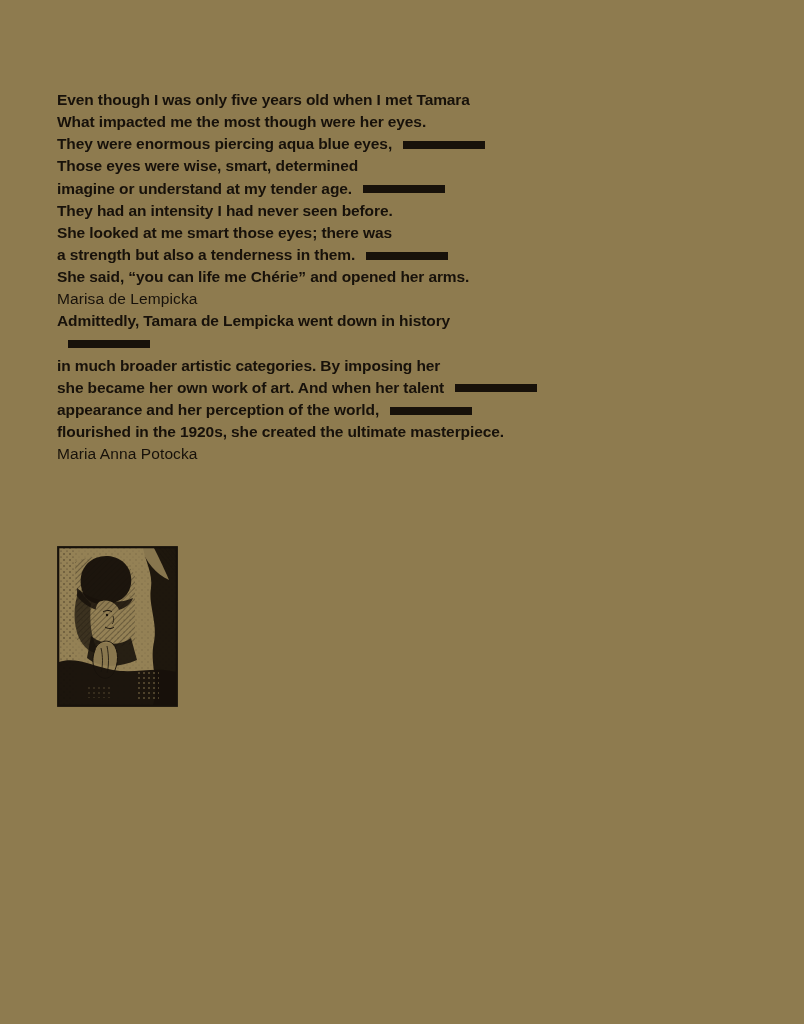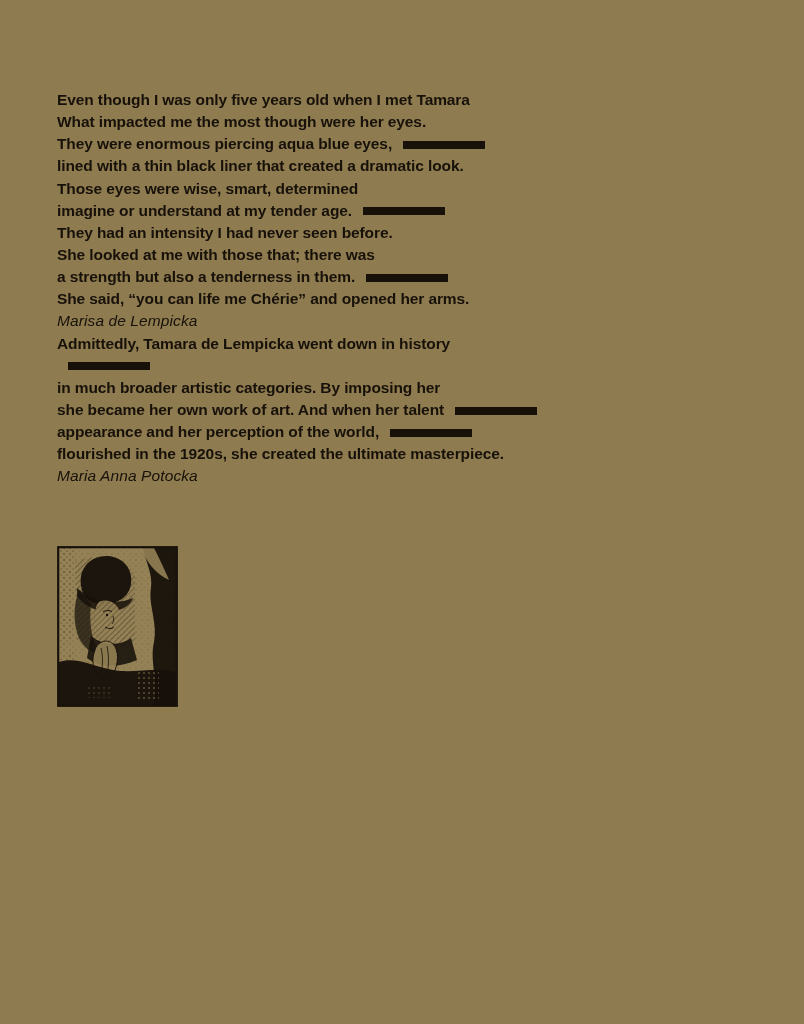--- a/index.html
+++ b/index.html
@@ -32,21 +32,20 @@
     align-items: center;
     height: 22.15px;
     font-size: 15.5px;
     font-weight: bold;
     letter-spacing: -0.1px;
     color: var(--ink);
     white-space: nowrap;
   }
   .line.italic {
     font-weight: normal;
-    font-style: italic;
     letter-spacing: 0.1px;
     align-items: center;
   }
   .bar {
     display: inline-block;
     width: 82px;
     height: 8px;
     background: var(--ink);
     margin-left: 11px;
     margin-top: 1px;
@@ -70,34 +69,31 @@
         <span>Even though I was only five years old when I met Tamara</span>
       </div>
       <div class="line">
         <span>What impacted me the most though were her eyes.</span>
       </div>
       <div class="line">
         <span>They were enormous piercing aqua blue eyes,</span>
         <span class="bar"></span>
       </div>
       <div class="line">
-        <span>lined with a thin black liner that created a dramatic look.</span>
-      </div>
-      <div class="line">
         <span>Those eyes were wise, smart, determined</span>
       </div>
       <div class="line">
         <span>imagine or understand at my tender age.</span>
         <span class="bar"></span>
       </div>
       <div class="line">
         <span>They had an intensity I had never seen before.</span>
       </div>
       <div class="line">
-        <span>She looked at me with those that; there was</span>
+        <span>She looked at me smart those eyes; there was</span>
       </div>
       <div class="line">
         <span>a strength but also a tenderness in them.</span>
         <span class="bar"></span>
       </div>
       <div class="line">
         <span>She said, “you can life me Chérie” and opened her arms.</span>
       </div>
       <div class="line italic">
         <span>Marisa de Lempicka</span>

